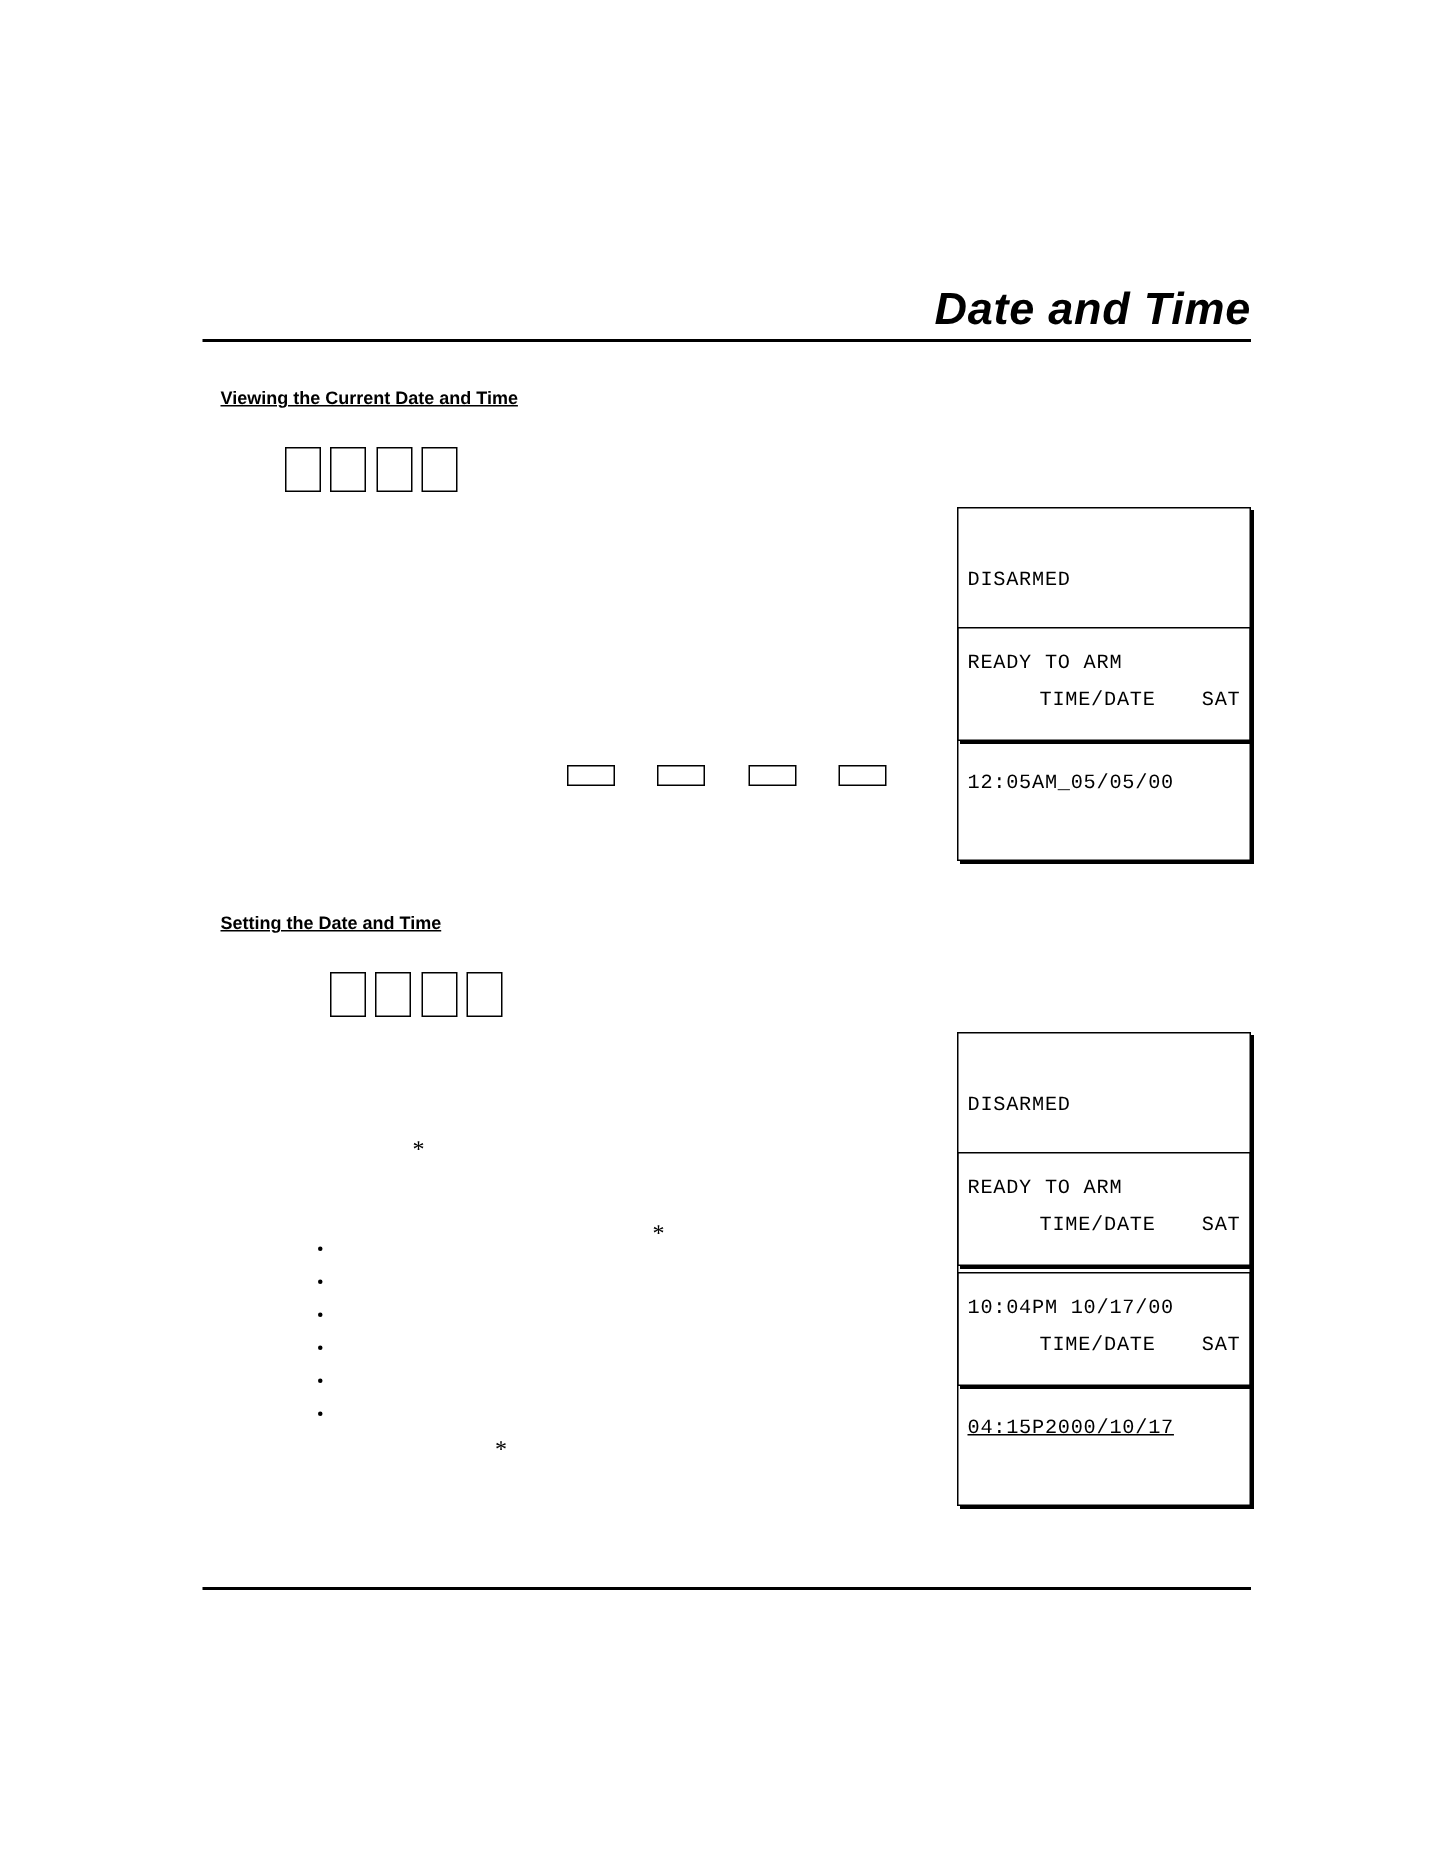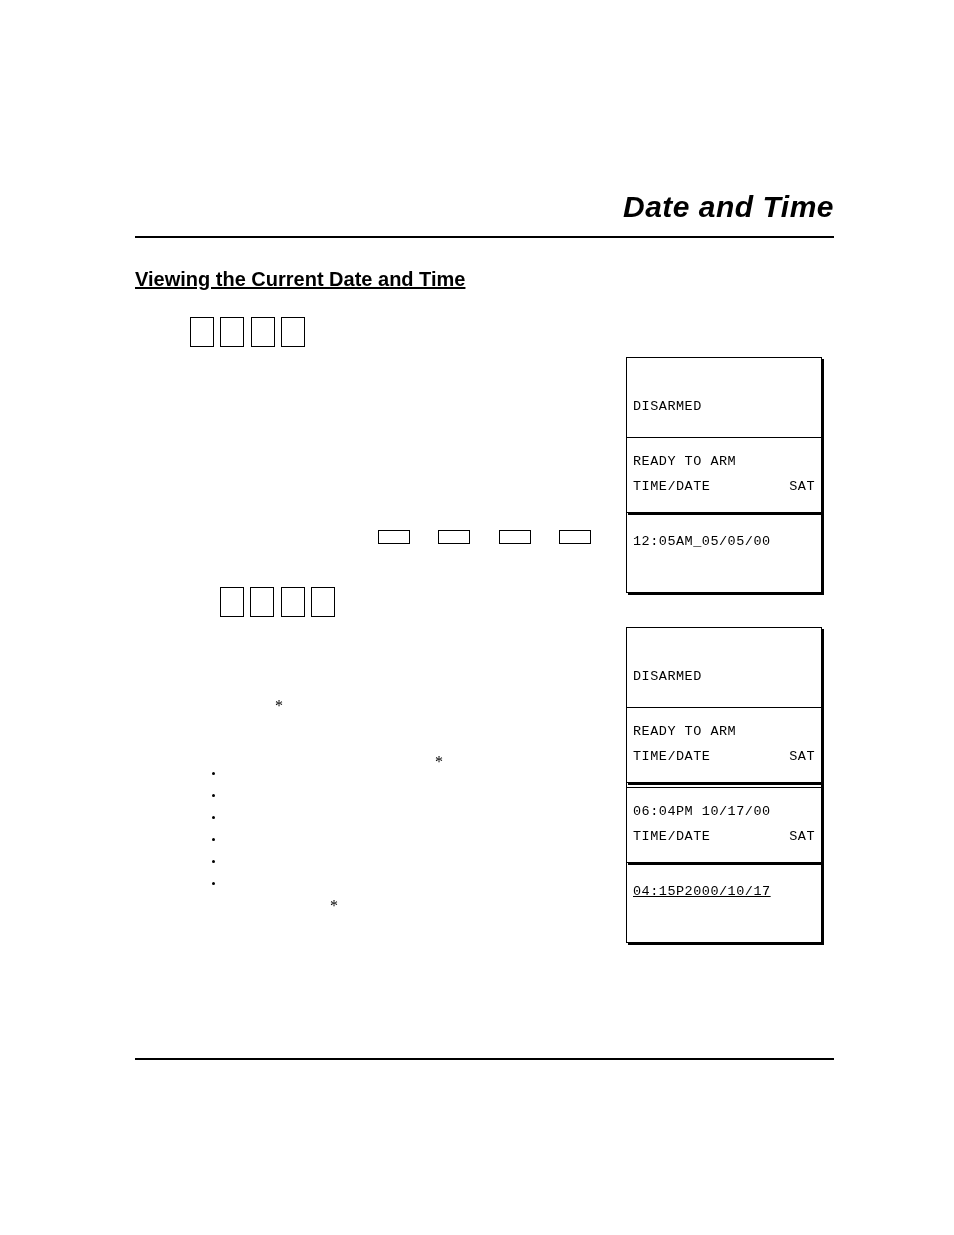--- a/index.html
+++ b/index.html
@@ -12,34 +12,34 @@
   .page {
     width: 954px;
     height: 1235px;
     position: relative;
     box-sizing: border-box;
     padding: 190px 120px 0 135px;
   }
   .title-wrap {
     text-align: right;
     border-bottom: 2px solid #000;
-    padding-bottom: 12px;
+    padding-bottom: 2px;
     margin-bottom: 30px;
   }
   .title {
     font-size: 30px;
     font-weight: 900;
     font-style: italic;
     letter-spacing: 0.5px;
   }
   .section-heading {
     font-weight: 900;
     text-decoration: underline;
-    font-size: 20px;
-    margin: 22px 0 26px 0;
+    font-size: 12px;
+    margin: 22px 0 26px 12px;
   }
   .code-placeholder {
     margin-left: 55px;
     margin-bottom: 8px;
   }
   .code-placeholder .box {
     display: inline-block;
     width: 22px;
     height: 28px;
     border: 1.5px solid #000;
@@ -53,33 +53,33 @@
     border: 1.5px solid #000;
     margin: 0 12px;
     vertical-align: middle;
   }
   .content-row {
     position: relative;
     min-height: 1px;
   }
   .lcd {
     position: absolute;
-    right: 12px;
+    right: 0;
     width: 196px;
     box-sizing: border-box;
     border: 1.5px solid #000;
     box-shadow: 2px 2px 0 #000;
     padding: 4px 6px 4px 6px;
     font-family: "Courier New", monospace;
     font-size: 13.5px;
     line-height: 1.35;
     letter-spacing: 0.5px;
     white-space: pre;
   }
-  .lcd .row2 { display: flex; justify-content: space-between; }
+  .lcd .row2 { display: flex; justify-content: space-between; margin-left: 48px; }
   .footer-rule {
     position: absolute;
     left: 135px;
     right: 120px;
     bottom: 175px;
     border-top: 2px solid #000;
   }
 </style>
 </head>
 <body>
@@ -116,20 +116,21 @@
     </div>
   </div>
 
   <div class="content-row" style="height:60px; text-align:center; padding-top:30px;">
     <span class="inline-box"></span>
     <span class="inline-box"></span>
     <span class="inline-box"></span>
     <span class="inline-box"></span>
   </div>
 
+  <div class="section-heading" style="margin-top:40px;">Setting the Date and Time</div>
 
   <div class="content-row" style="height:70px;">
     <div class="code-placeholder" style="margin-left:85px;">
       <span class="box"></span>
       <span class="box"></span>
       <span class="box"></span>
       <span class="box"></span>
     </div>
 
     <div class="lcd" style="top:40px;">
@@ -138,21 +139,21 @@
     </div>
   </div>
 
   <div class="content-row" style="height:90px;">
     <span style="position:absolute; left:140px; top:40px; font-family:serif;">*</span>
     <div class="lcd" style="top:50px;">
       <div class="row2">
         <span>TIME/DATE</span>
         <span>SAT</span>
       </div>
-      <div>06:04PM 10/17/00</div>
+      <div>10:04PM 10/17/00</div>
     </div>
   </div>
 
   <div class="content-row" style="height:170px;">
     <span style="position:absolute; left:300px; top:6px; font-family:serif;">*</span>
     <ul style="position:absolute; left:70px; top:14px; margin:0; padding:0 0 0 20px; font-size:11px; line-height:22px;">
       <li>&nbsp;</li>
       <li>&nbsp;</li>
       <li>&nbsp;</li>
       <li>&nbsp;</li>

